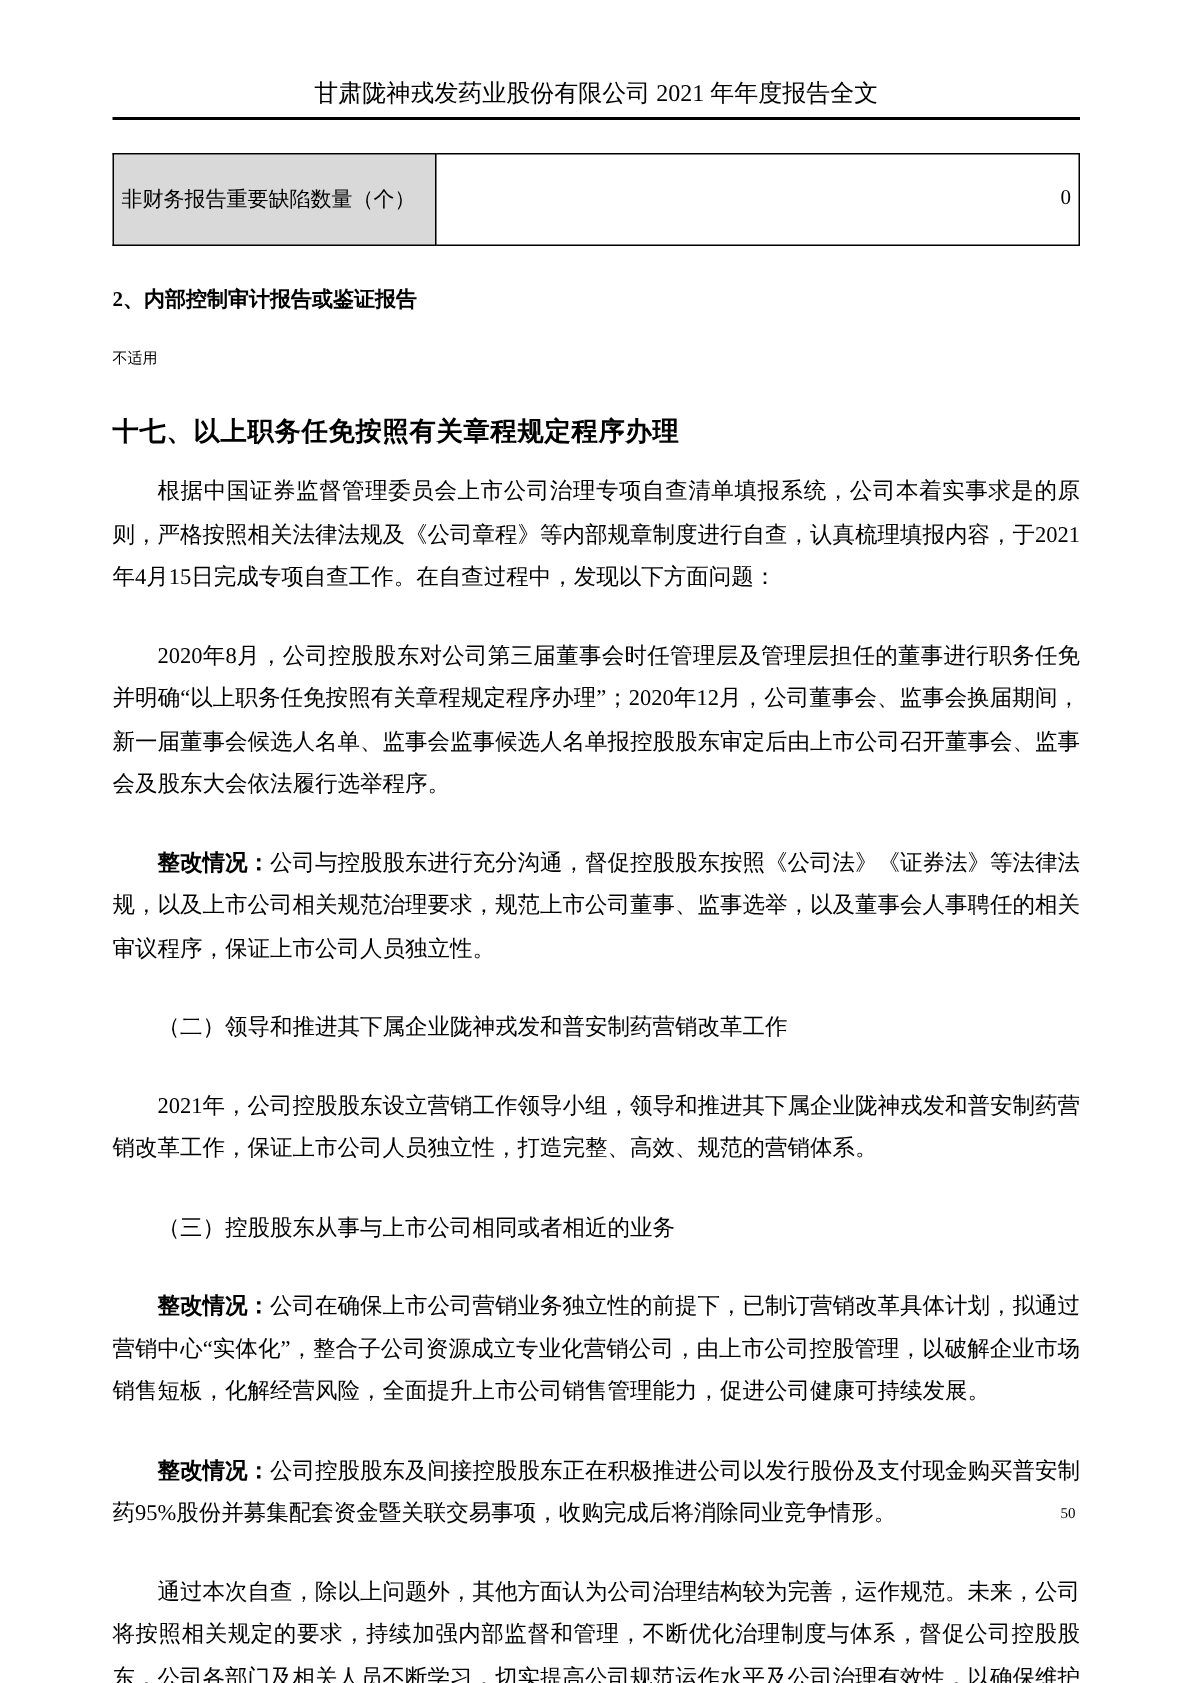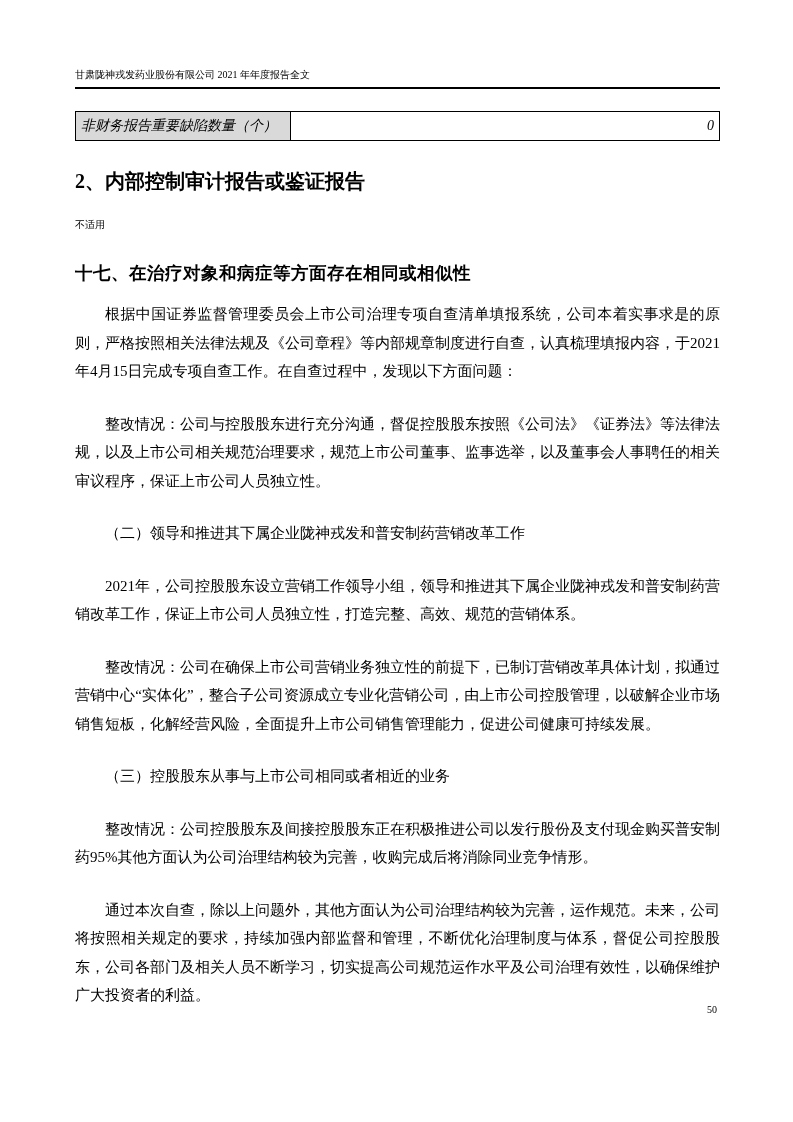--- a/index.html
+++ b/index.html
@@ -4,39 +4,39 @@
 <style>
   html, body { margin:0; padding:0; background:#ffffff; }
   .page {
     width:793px; height:1122px; position:relative; background:#ffffff;
     font-family:"Liberation Serif","DejaVu Serif",serif; color:#000;
     overflow:hidden; margin:0 auto;
   }
   .content { position:absolute; left:75px; width:645px; top:0; }
 
   .header {
-    margin-top:68px; text-align:left; font-size:10px;
+    margin-top:52px; text-align:center; font-size:16px;
     padding-bottom:5px; border-bottom:2px solid #000;
   }
 
   .defect-table { width:100%; border-collapse:collapse; margin-top:22px; font-size:14px; }
-  .defect-table td { border:1.5px solid #000; height:28px; padding:0 5px;font-style:italic; }
+  .defect-table td { border:1.5px solid #000; height:28px; padding:16px 5px; }
   .defect-table td.label { width:204px; background:#d9d9d9; }
   .defect-table td.value { text-align:right; }
 
-  .h-sub { font-size:20px; font-weight:bold; margin:27px 0 0 0; }
+  .h-sub { font-size:14px; font-weight:bold; margin:27px 0 0 0; }
   .na { font-size:10px; margin:23px 0 0 0; }
   .h-main { font-size:17.5px; font-weight:bold; margin:29px 0 0 0; letter-spacing:0.5px; }
 
   .para {
     font-size:15px; line-height:28.5px; text-align:justify; text-indent:2em;
     margin:24px 0 9px 0;
   }
   .para.first { margin-top:15px; }
-  .para .bp { font-weight:normal; }
+  .para .bp { font-weight:bold; }
 
   .page-number { position:absolute; right:76px; top:1004px; font-size:10px; }
 </style>
 </head>
 <body>
 
 <div class="page">
   <div class="content">
 
     <div class="header">
@@ -49,37 +49,38 @@
           <td class="label">非财务报告重要缺陷数量（个）</td>
           <td class="value">0</td>
         </tr>
       </tbody>
     </table>
 
     <div class="h-sub">2、内部控制审计报告或鉴证报告</div>
 
     <div class="na">不适用</div>
 
-    <div class="h-main">十七、在治疗对象和病症等方面存在相同或相似性</div>
+    <div class="h-main">十七、以上职务任免按照有关章程规定程序办理</div>
 
     <p class="para first"><span class="bp"></span><span>根据中国证券监督管理委员会上市公司治理专项自查清单填报系统，公司本着实事求是的原则，严格按照相关法律法规及《公司章程》等内部规章制度进行自查，认真梳理填报内容，于2021年4月15日完成专项自查工作。在自查过程中，发现以下方面问题：</span></p>
 
 
+    <p class="para"><span class="bp"></span><span>2020年8月，公司控股股东对公司第三届董事会时任管理层及管理层担任的董事进行职务任免并明确“以上职务任免按照有关章程规定程序办理”；2020年12月，公司董事会、监事会换届期间，新一届董事会候选人名单、监事会监事候选人名单报控股股东审定后由上市公司召开董事会、监事会及股东大会依法履行选举程序。</span></p>
 
     <p class="para"><span class="bp">整改情况：</span><span>公司与控股股东进行充分沟通，督促控股股东按照《公司法》《证券法》等法律法规，以及上市公司相关规范治理要求，规范上市公司董事、监事选举，以及董事会人事聘任的相关审议程序，保证上市公司人员独立性。</span></p>
 
     <p class="para"><span class="bp"></span><span>（二）领导和推进其下属企业陇神戎发和普安制药营销改革工作</span></p>
 
     <p class="para"><span class="bp"></span><span>2021年，公司控股股东设立营销工作领导小组，领导和推进其下属企业陇神戎发和普安制药营销改革工作，保证上市公司人员独立性，打造完整、高效、规范的营销体系。</span></p>
 
+    <p class="para"><span class="bp"></span><span>（三）控股股东从事与上市公司相同或者相近的业务</span></p>
+
     <p class="para"><span class="bp">整改情况：</span><span>公司在确保上市公司营销业务独立性的前提下，已制订营销改革具体计划，拟通过营销中心“实体化”，整合子公司资源成立专业化营销公司，由上市公司控股管理，以破解企业市场销售短板，化解经营风险，全面提升上市公司销售管理能力，促进公司健康可持续发展。</span></p>
 
-    <p class="para"><span class="bp"></span><span>（三）控股股东从事与上市公司相同或者相近的业务</span></p>
 
-
-    <p class="para"><span class="bp">整改情况：</span><span>公司控股股东及间接控股股东正在积极推进公司以发行股份及支付现金购买普安制药95%其他方面认为公司治理结构较为完善，收购完成后将消除同业竞争情形。</span></p>
+    <p class="para"><span class="bp">整改情况：</span><span>公司控股股东及间接控股股东正在积极推进公司以发行股份及支付现金购买普安制药95%股份并募集配套资金暨关联交易事项，收购完成后将消除同业竞争情形。</span></p>
 
     <p class="para"><span class="bp"></span><span>通过本次自查，除以上问题外，其他方面认为公司治理结构较为完善，运作规范。未来，公司将按照相关规定的要求，持续加强内部监督和管理，不断优化治理制度与体系，督促公司控股股东，公司各部门及相关人员不断学习，切实提高公司规范运作水平及公司治理有效性，以确保维护广大投资者的利益。</span></p>
 
   </div>
 
   <div class="page-number">50</div>
 </div>
 
 </body></html>

